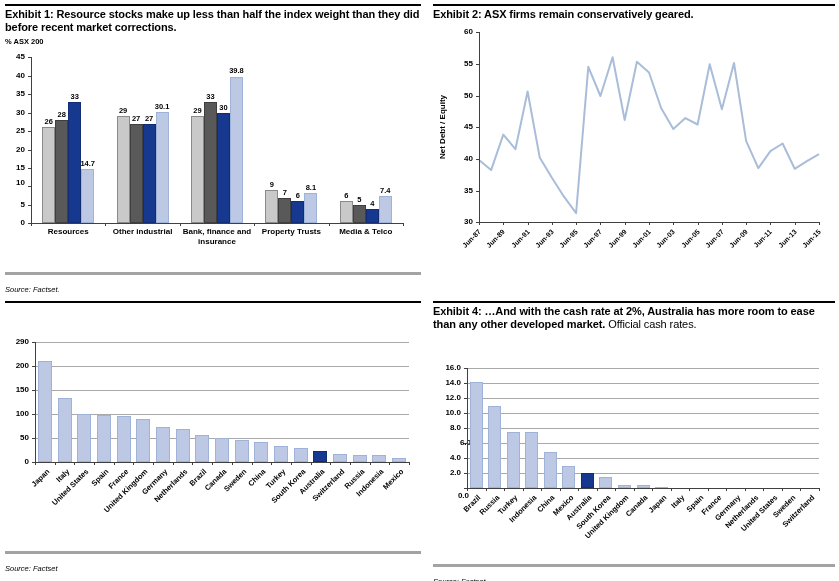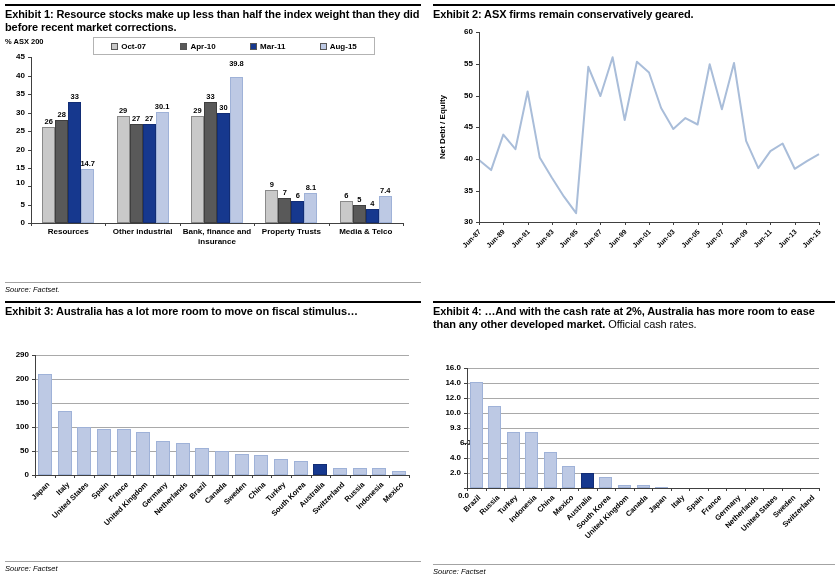--- a/index.html
+++ b/index.html
@@ -5,21 +5,21 @@
   html,body{margin:0;padding:0;background:#ffffff;}
   .page{width:839px;height:581px;background:#fff;box-sizing:border-box;padding:4px 4px 2px 5px;
         display:grid;grid-template-columns:416px 402px;grid-template-rows:290px 272px;
         column-gap:12px;row-gap:7px;font-family:"Liberation Sans",sans-serif;color:#000;overflow:hidden;}
   .panel{display:flex;flex-direction:column;min-height:0;}
   .hdr{border-top:2px solid #000;padding-top:2px;font-size:11px;line-height:1.2;letter-spacing:-0.1px;}
   .tb{font-weight:bold;}
   .ts{font-weight:normal;}
   .ts.blk{display:block;}
   .chart{position:relative;margin-top:3px;flex:none;}
-  .src{margin-top:auto;border-top:1px solid #a3a3a3;padding-top:2px;font-size:7.5px;font-style:italic;line-height:1.2;}
+  .src{margin-top:auto;border-top:3px solid #a3a3a3;padding-top:10px;font-size:7.5px;font-style:italic;line-height:1.2;}
   .ytick{position:absolute;font-size:8px;font-weight:bold;text-align:right;line-height:10px;}
   .ytickmark{position:absolute;width:3px;height:1px;background:#404040;}
   .xtickmark{position:absolute;width:1px;height:3px;background:#404040;}
   .vaxis{position:absolute;width:1px;background:#404040;}
   .haxis{position:absolute;height:1px;background:#404040;}
   .grid{position:absolute;height:1px;background:#a9a9a9;}
   .bar{position:absolute;box-sizing:border-box;}
   .vlabel{position:absolute;width:26px;text-align:center;font-size:7.5px;font-weight:bold;line-height:9px;}
   .cat1{position:absolute;text-align:center;font-size:8px;font-weight:bold;line-height:1.15;}
   .legend1{position:absolute;height:18px;border:1px solid #b3b3b3;background:#fff;display:flex;align-items:center;justify-content:space-around;box-sizing:border-box;}
@@ -35,38 +35,20 @@
 <body>
 
 <div class="page">
 
   <section class="panel">
     <header class="hdr">
       <span class="tb">Exhibit 1: Resource stocks make up less than half the index weight than they did before recent market corrections.</span>
     </header>
     <div class="chart" id="chart1" style="width: 410px; height: 224px;">
         <div class="ylab-corner" style="left: 0px; top: 0px;">% ASX 200</div>
-        <div class="legend1" style="left: 88px; top: 0px; width: 282px;">
-          <div class="lg-item">
-            <div class="lg-swatch" style="background: rgb(201, 201, 201);"></div>
-            <div class="lg-label">Oct-07</div>
-          </div>
-          <div class="lg-item">
-            <div class="lg-swatch" style="background: rgb(89, 89, 89);"></div>
-            <div class="lg-label">Apr-10</div>
-          </div>
-          <div class="lg-item">
-            <div class="lg-swatch" style="background: rgb(22, 56, 142);"></div>
-            <div class="lg-label">Mar-11</div>
-          </div>
-          <div class="lg-item">
-            <div class="lg-swatch" style="background: rgb(189, 201, 228);"></div>
-            <div class="lg-label">Aug-15</div>
-          </div>
-        </div>
         <div class="ytick" style="left: 0px; top: 181px; width: 20px;">0</div>
         <div class="ytickmark" style="left: 23px; top: 186px;"></div>
         <div class="ytick" style="left: 0px; top: 162.556px; width: 20px;">5</div>
         <div class="ytickmark" style="left: 23px; top: 167.556px;"></div>
         <div class="ytick" style="left: 0px; top: 141px; width: 20px;">10</div>
         <div class="ytickmark" style="left: 23px; top: 149.111px;"></div>
         <div class="ytick" style="left: 0px; top: 125.667px; width: 20px;">15</div>
         <div class="ytickmark" style="left: 23px; top: 130.667px;"></div>
         <div class="ytick" style="left: 0px; top: 107.222px; width: 20px;">20</div>
         <div class="ytickmark" style="left: 23px; top: 112.222px;"></div>
@@ -98,21 +80,21 @@
         <div class="bar" style="left: 150.6px; top: 74.9644px; width: 13px; height: 111.036px; background: rgb(189, 201, 228); border: 1px solid rgb(159, 178, 216);"></div>
         <div class="vlabel" style="left: 144.1px; top: 64.9644px;">30.1</div>
         <div class="cat1" style="left: 100.4px; top: 190px; width: 74.4px;">Other industrial</div>
         <div class="bar" style="left: 186px; top: 79.0222px; width: 13px; height: 106.978px; background: rgb(201, 201, 201); border: 1px solid rgb(138, 138, 138);"></div>
         <div class="vlabel" style="left: 179.5px; top: 69.0222px;">29</div>
         <div class="bar" style="left: 199px; top: 64.2667px; width: 13px; height: 121.733px; background: rgb(89, 89, 89); border: 1px solid rgb(63, 63, 63);"></div>
         <div class="vlabel" style="left: 192.5px; top: 54.2667px;">33</div>
         <div class="bar" style="left: 212px; top: 75.3333px; width: 13px; height: 110.667px; background: rgb(22, 56, 142); border: 1px solid rgb(18, 45, 117);"></div>
         <div class="vlabel" style="left: 205.5px; top: 65.3333px;">30</div>
         <div class="bar" style="left: 225px; top: 39.1822px; width: 13px; height: 146.818px; background: rgb(189, 201, 228); border: 1px solid rgb(159, 178, 216);"></div>
-        <div class="vlabel" style="left: 218.5px; top: 22px; text-align: center;">39.8</div>
+        <div class="vlabel" style="left: 218.5px; top: 29px; text-align: center;">39.8</div>
         <div class="cat1" style="left: 174.8px; top: 190px; width: 74.4px;">Bank, finance and insurance</div>
         <div class="bar" style="left: 260.4px; top: 152.8px; width: 13px; height: 33.2px; background: rgb(201, 201, 201); border: 1px solid rgb(138, 138, 138);"></div>
         <div class="vlabel" style="left: 253.9px; top: 142.8px;">9</div>
         <div class="bar" style="left: 273.4px; top: 160.178px; width: 13px; height: 25.8222px; background: rgb(89, 89, 89); border: 1px solid rgb(63, 63, 63);"></div>
         <div class="vlabel" style="left: 266.9px; top: 150.178px;">7</div>
         <div class="bar" style="left: 286.4px; top: 163.867px; width: 13px; height: 22.1333px; background: rgb(22, 56, 142); border: 1px solid rgb(18, 45, 117);"></div>
         <div class="vlabel" style="left: 279.9px; top: 153.867px;">6</div>
         <div class="bar" style="left: 299.4px; top: 156.12px; width: 13px; height: 29.88px; background: rgb(189, 201, 228); border: 1px solid rgb(159, 178, 216);"></div>
         <div class="vlabel" style="left: 292.9px; top: 146.12px;">8.1</div>
         <div class="cat1" style="left: 249.2px; top: 190px; width: 74.4px;">Property Trusts</div>
@@ -190,21 +172,20 @@
         <div class="rlab" style="left: 315.714px; top: 204px; width: 44px;">Jun-13</div>
         <div class="xtickmark" style="left: 386px; top: 198px;"></div>
         <div class="rlab" style="left: 340px; top: 204px; width: 44px;">Jun-15</div>
         <div class="vaxis" style="left: 46px; top: 8px; height: 190px;"></div>
         <div class="haxis" style="left: 46px; top: 198px; width: 341px;"></div>
       </div>
   </section>
 
   <section class="panel">
     <header class="hdr">
-      <span class="tb">Exhibit 3: Australia has a lot more room to move on fiscal stimulus…</span>
     </header>
     <div class="chart" id="chart3" style="width: 412px; height: 230px;">
         <div class="grid" style="left: 30px; top: 130px; width: 374px;"></div>
         <div class="grid" style="left: 30px; top: 106px; width: 374px;"></div>
         <div class="grid" style="left: 30px; top: 82px; width: 374px;"></div>
         <div class="grid" style="left: 30px; top: 58px; width: 374px;"></div>
         <div class="grid" style="left: 30px; top: 34px; width: 374px;"></div>
         <div class="ytick" style="left: 2px; top: 149px; width: 22px;">0</div>
         <div class="ytickmark" style="left: 27px; top: 154px;"></div>
         <div class="ytick" style="left: 2px; top: 125px; width: 22px;">50</div>
@@ -296,21 +277,21 @@
         <div class="grid" style="left: 34px; top: 49px; width: 352px;"></div>
         <div class="grid" style="left: 34px; top: 34px; width: 352px;"></div>
         <div class="ytick" style="left: 10px; top: 149px; width: 26px; margin-top: 8px;">0.0</div>
         <div class="ytickmark" style="left: 31px; top: 154px;"></div>
         <div class="ytick" style="left: 2px; top: 134px; width: 26px;">2.0</div>
         <div class="ytickmark" style="left: 31px; top: 139px;"></div>
         <div class="ytick" style="left: 2px; top: 119px; width: 26px;">4.0</div>
         <div class="ytickmark" style="left: 31px; top: 124px;"></div>
         <div class="ytick" style="left: 12px; top: 104px; width: 26px;">6.0</div>
         <div class="ytickmark" style="left: 31px; top: 109px;"></div>
-        <div class="ytick" style="left: 2px; top: 89px; width: 26px;">9.3</div>
+        <div class="ytick" style="left: 2px; top: 89px; width: 26px;">8.0</div>
         <div class="ytickmark" style="left: 31px; top: 94px;"></div>
         <div class="ytick" style="left: 2px; top: 74px; width: 26px;">10.0</div>
         <div class="ytickmark" style="left: 31px; top: 79px;"></div>
         <div class="ytick" style="left: 2px; top: 59px; width: 26px;">12.0</div>
         <div class="ytickmark" style="left: 31px; top: 64px;"></div>
         <div class="ytick" style="left: 2px; top: 44px; width: 26px;">14.0</div>
         <div class="ytickmark" style="left: 31px; top: 49px;"></div>
         <div class="ytick" style="left: 2px; top: 29px; width: 26px;">16.0</div>
         <div class="ytickmark" style="left: 31px; top: 34px;"></div>
         <div class="bar" style="left: 36.7632px; top: 47.125px; width: 13px; height: 106.875px; background: rgb(189, 201, 228); border: 1px solid rgb(159, 178, 216);"></div>

